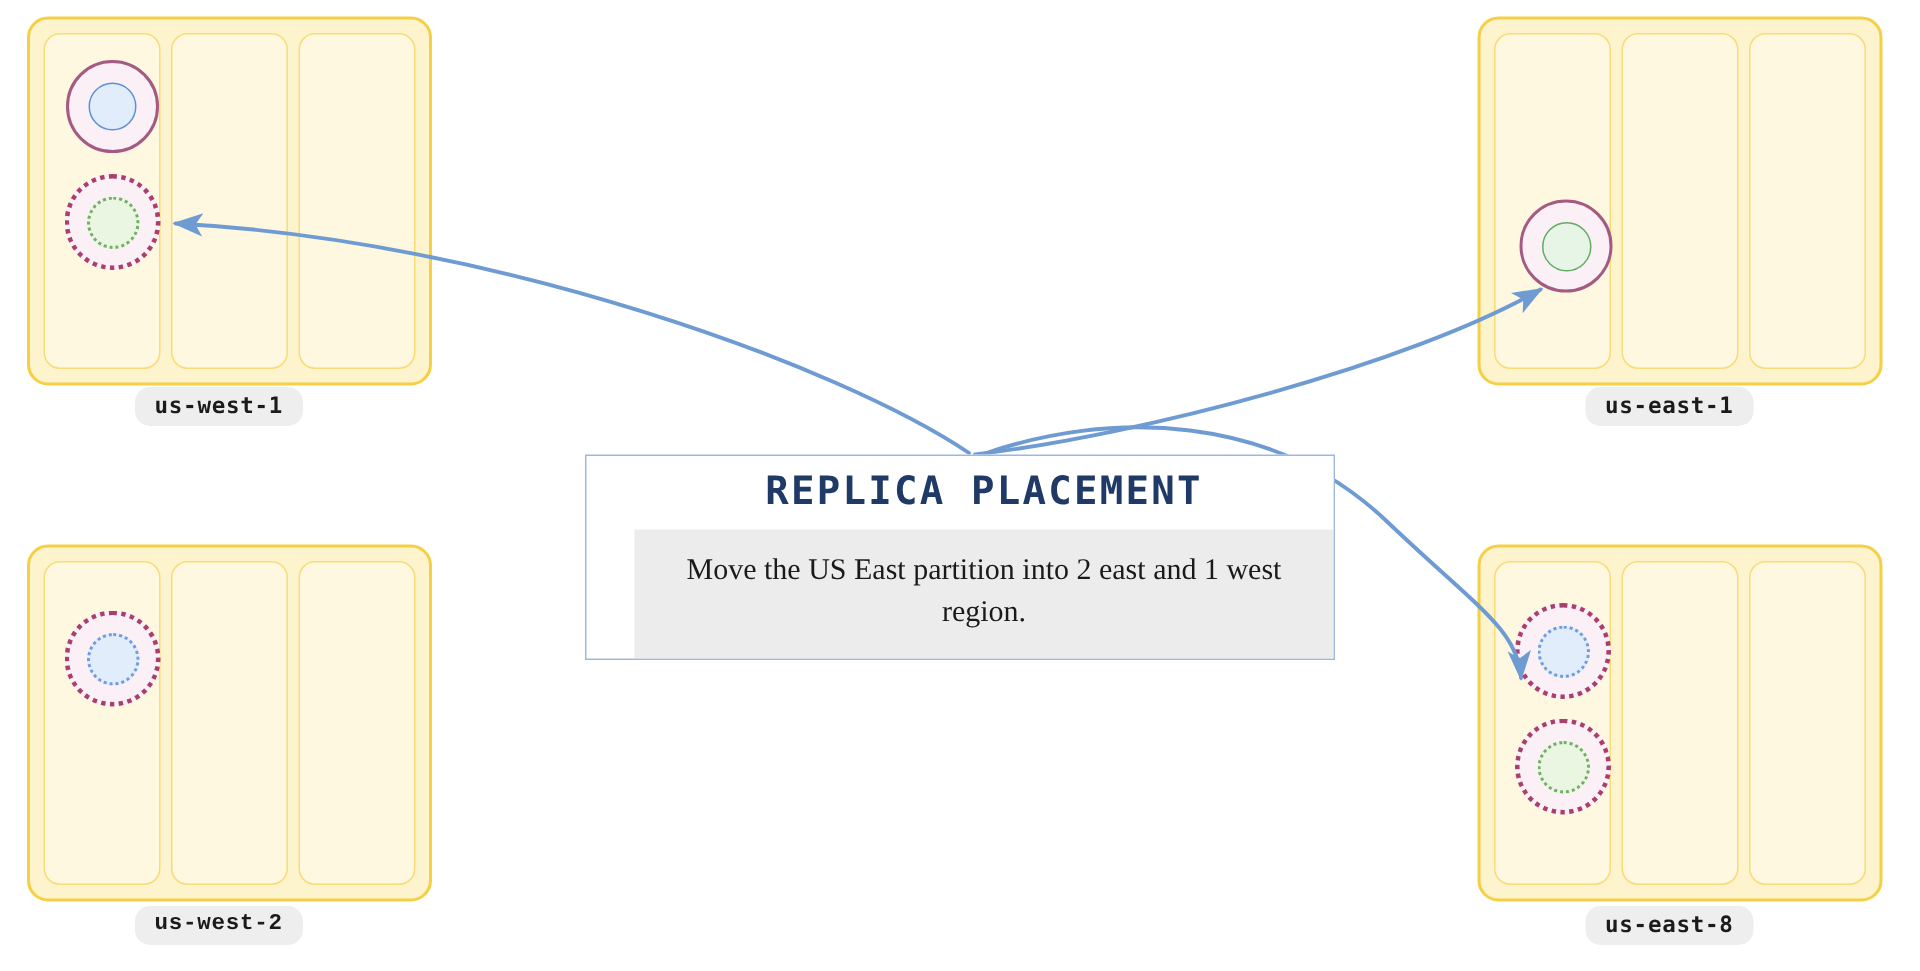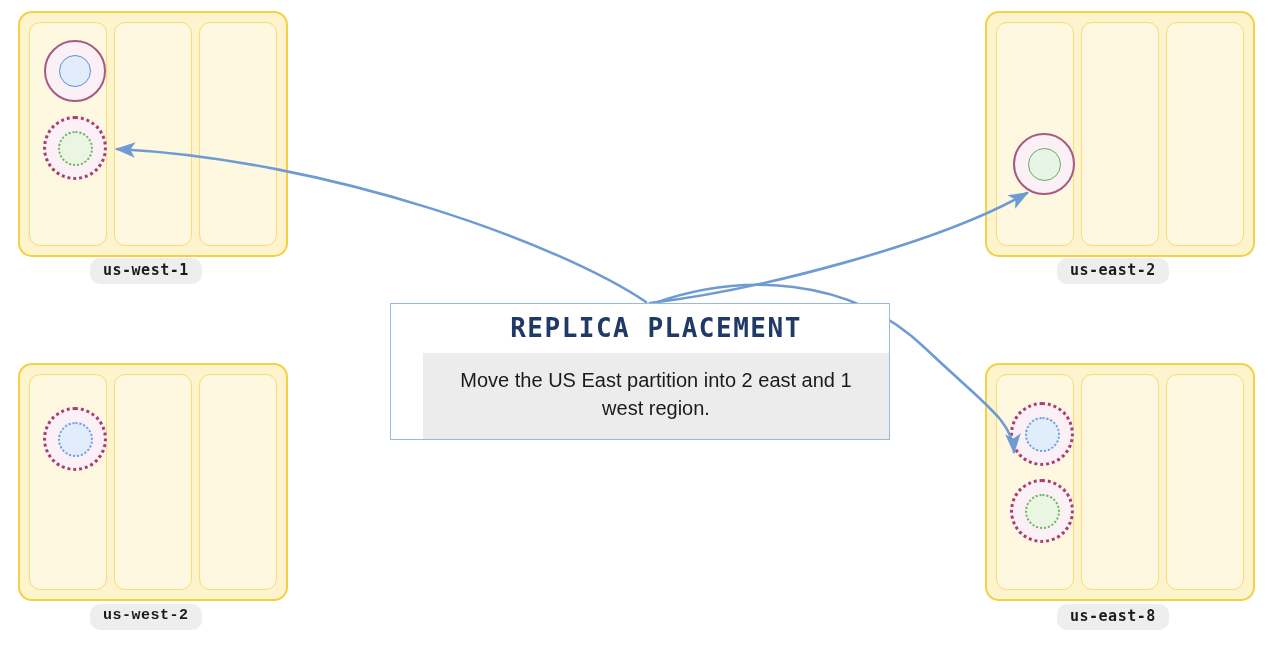--- a/index.html
+++ b/index.html
@@ -111,21 +111,21 @@
     font-family: "DejaVu Sans Mono", "Liberation Mono", monospace;
     font-weight: bold;
     font-size: 26px;
     letter-spacing: 1.5px;
     padding: 9px 6px 10px 6px;
     background: #ffffff;
   }
   #note-body {
     background: #ececec;
     color: #1a1a1a;
-    font-family: Liberation Sans, sans-serif;
+    font-family: Liberation Serif, serif;
     font-size: 20px;
     line-height: 1.42;
     text-align: center;
     padding: 13px 18px 16px 18px;
   }
 
   
   #arrows {
     position: absolute;
     left: 0;
@@ -159,21 +159,21 @@
   <div class="region" style="left:985px; top:11px; width:270px; height:246px;">
     <div class="rack">
       <div class="token solid-ring" style="left:16px; top:110px; width:62px; height:62px;">
         <div class="core green-solid" style="width:33px; height:33px;"></div>
       </div>
     </div>
     <div class="rack"></div>
     <div class="rack"></div>
   </div>
   <div class="region-label" style="left:1057px; top:258px;">
-    <span>us-east-2</span>
+    <span>us-east-1</span>
   </div>
 
   <div class="region" style="left:18px; top:363px; width:270px; height:238px;">
     <div class="rack">
       <div class="token dotted-ring" style="left:13px; top:32px; width:64px; height:64px;">
         <div class="core blue-dotted" style="width:35px; height:35px;"></div>
       </div>
     </div>
     <div class="rack"></div>
     <div class="rack"></div>

